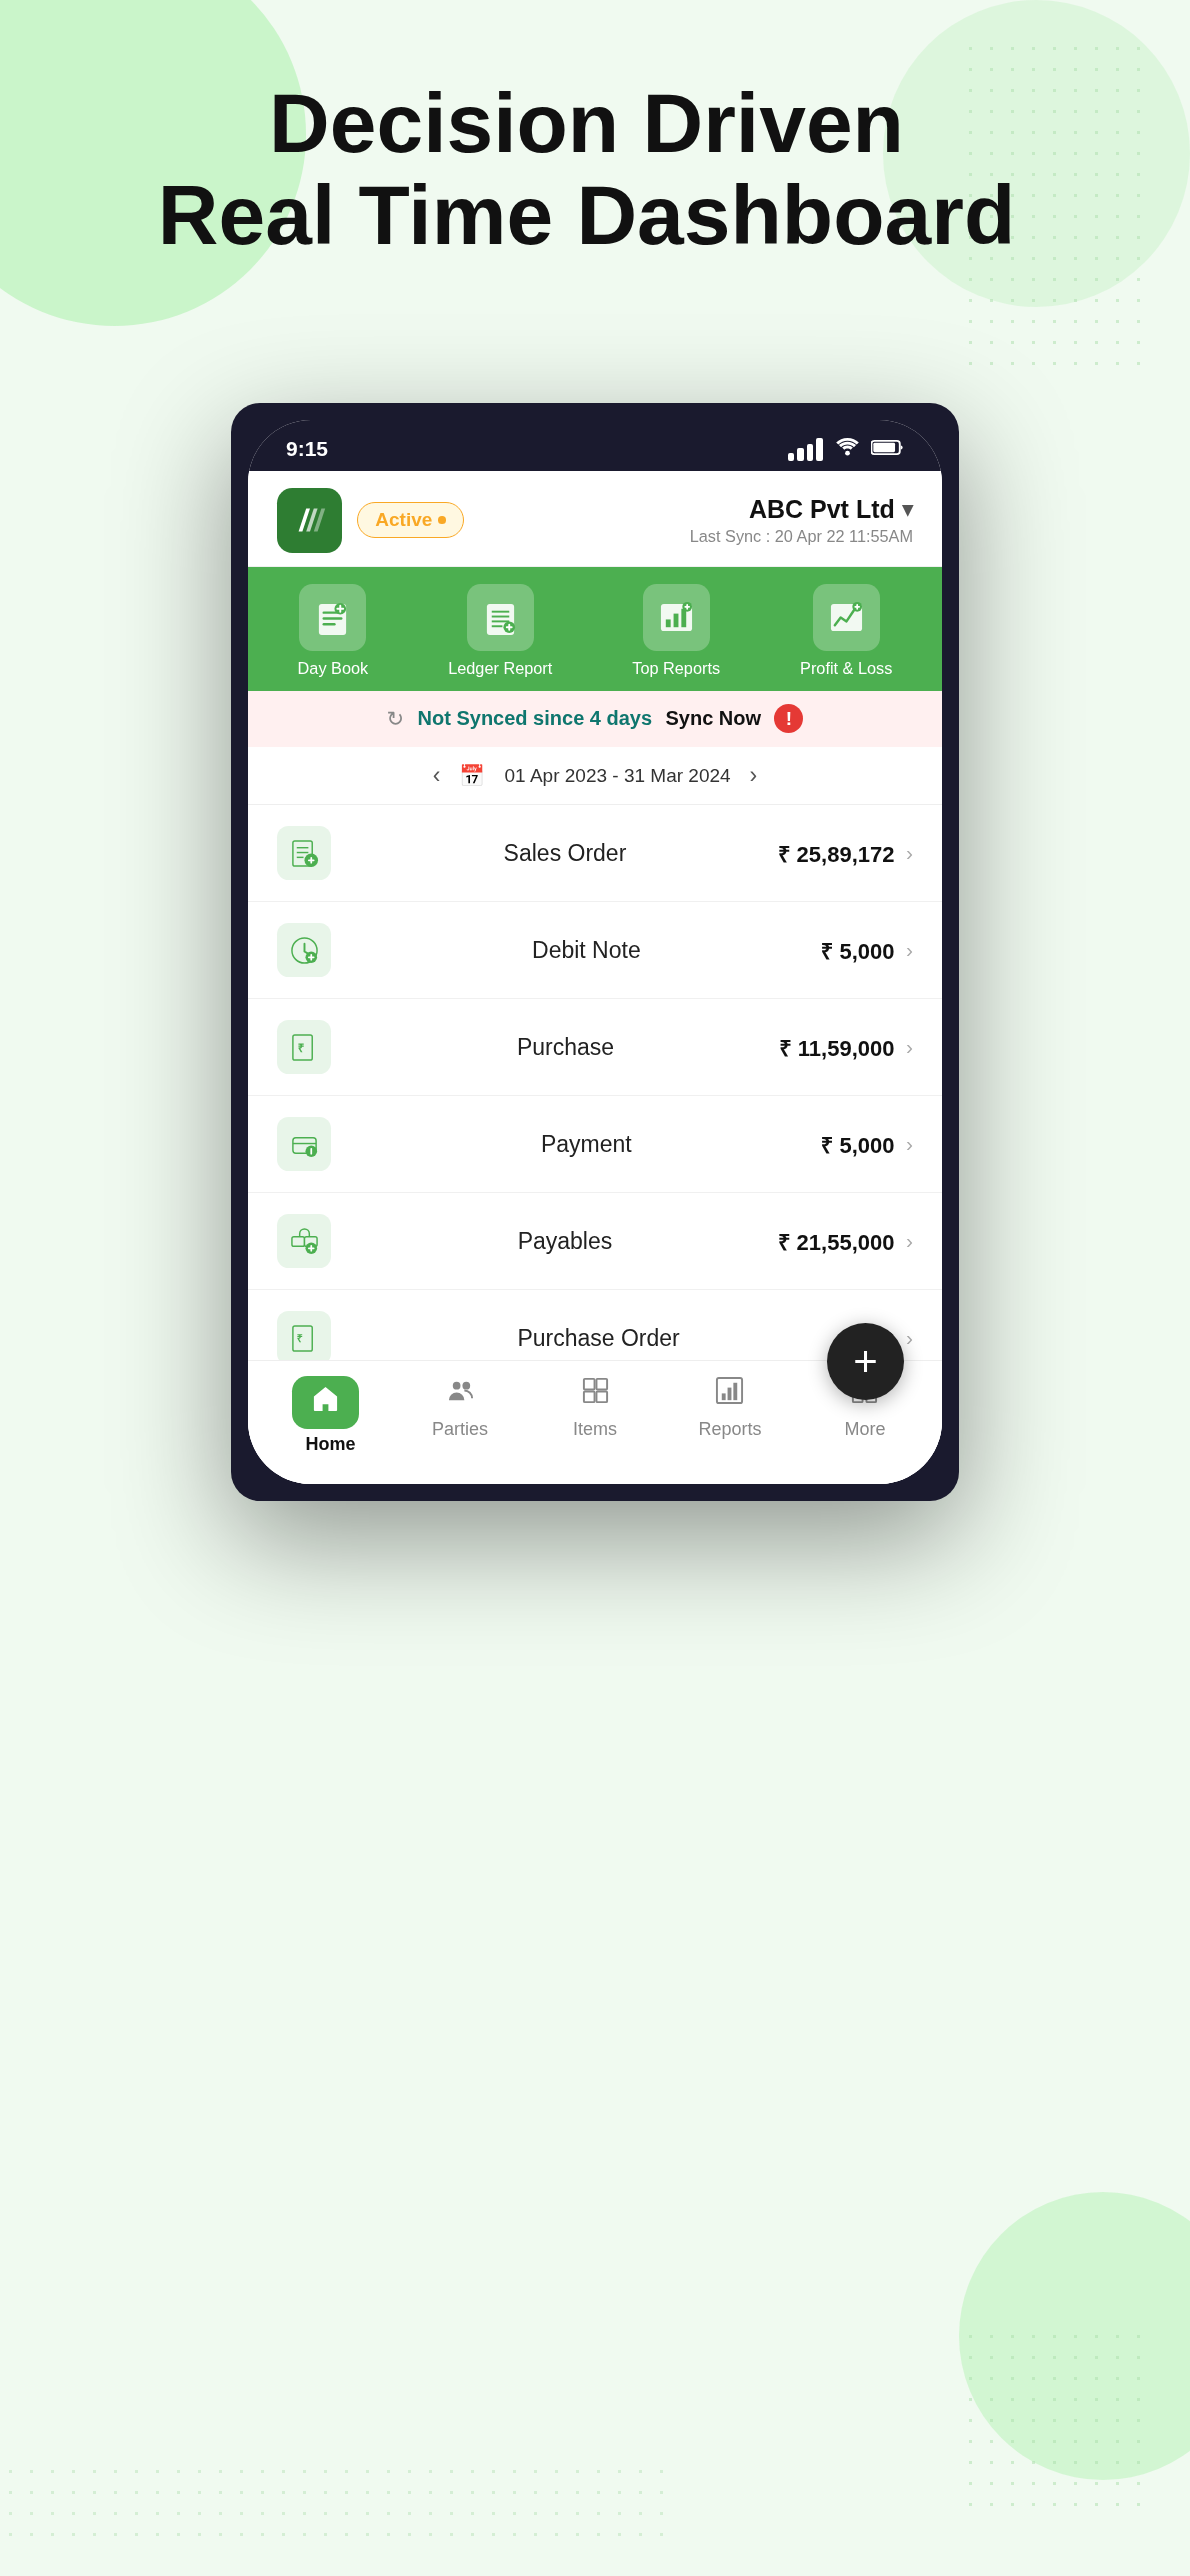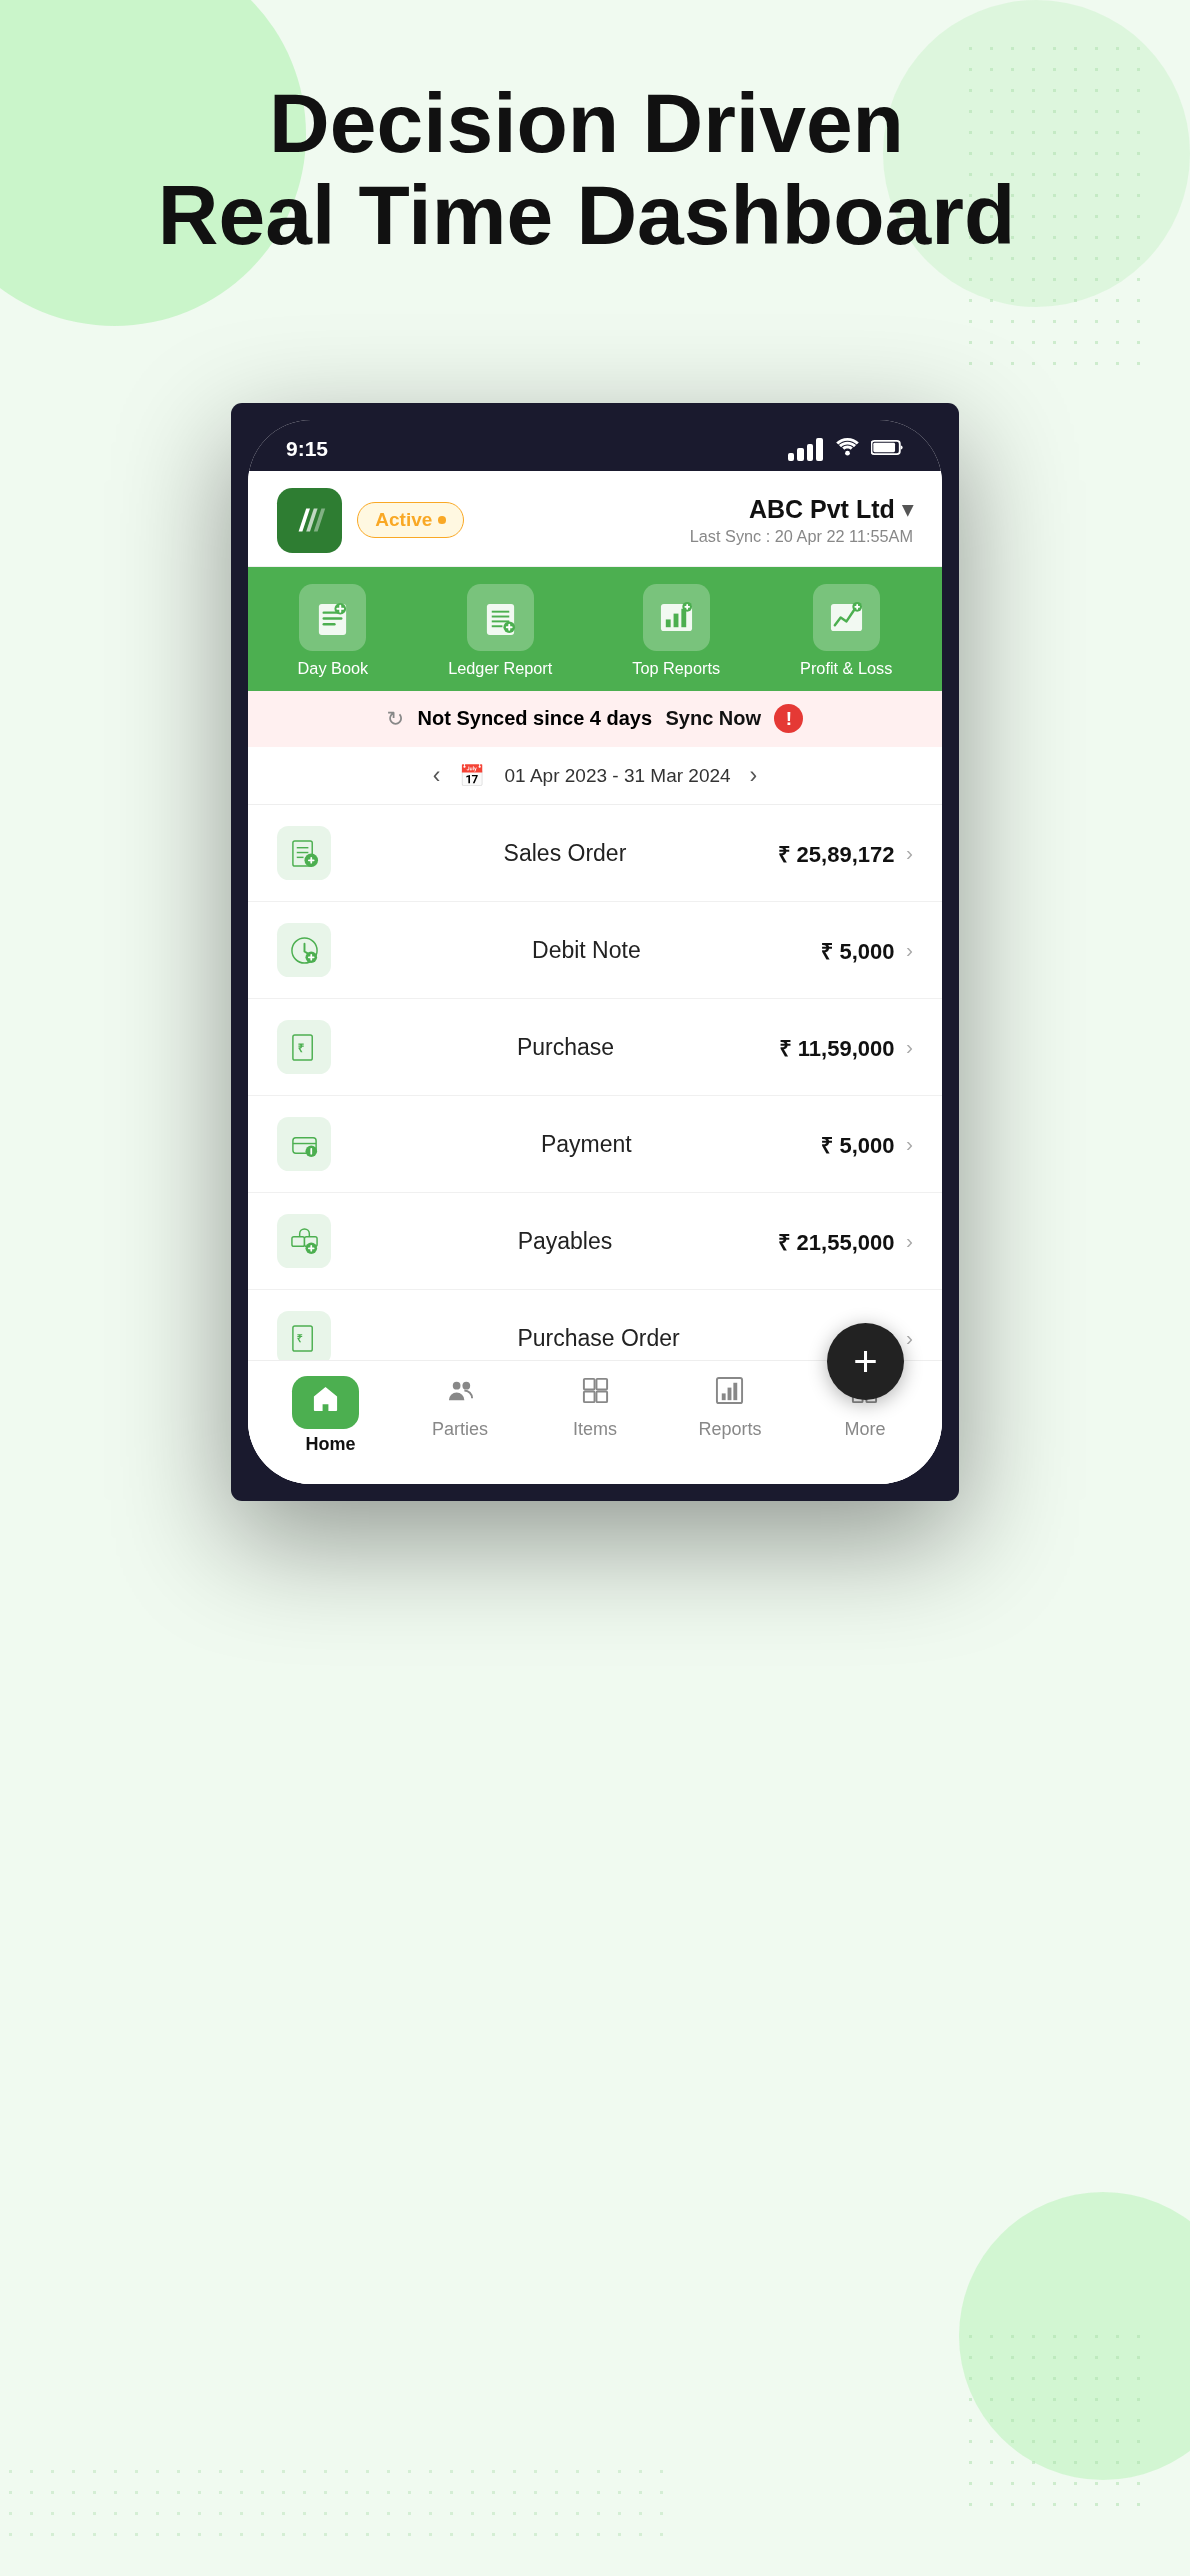--- a/index.html
+++ b/index.html
@@ -93,21 +93,21 @@
     .phone-wrapper {
       position: absolute;
       top: 403px;
       left: 50%;
       transform: translateX(-50%);
       width: 728px;
       z-index: 10;
     }
     .phone-outer {
       background: #1a1a2e;
-      border-radius: 11px;
+      border-radius: 29px;
       padding: 17px;
       box-shadow: 0 38px 115px rgba(0,0,0,0.4);
     }
     .phone-inner {
       background: #fff;
       border-radius: 63px;
       overflow: hidden;
       position: relative;
     }
 
@@ -218,21 +218,21 @@
     .sync-warning {
       background: #fff0f0;
       display: flex;
       align-items: center;
       justify-content: center;
       gap: 13.4px;
       padding: 13.4px 19px;
       font-size: 19px;
     }
     .sync-icon { color: #888; font-size: 21px; }
-    .sync-warning-text { color: #000000; font-weight: 700; font-size: 20px; }
+    .sync-warning-text { color: #0f766e; font-weight: 700; font-size: 20px; }
     .sync-now { color: #111; font-weight: 600; font-size: 20px; }
     .warning-circle {
       width: 29px;
       height: 29px;
       background: #e53935;
       border-radius: 50%;
       display: flex;
       align-items: center;
       justify-content: center;
       color: #fff;

